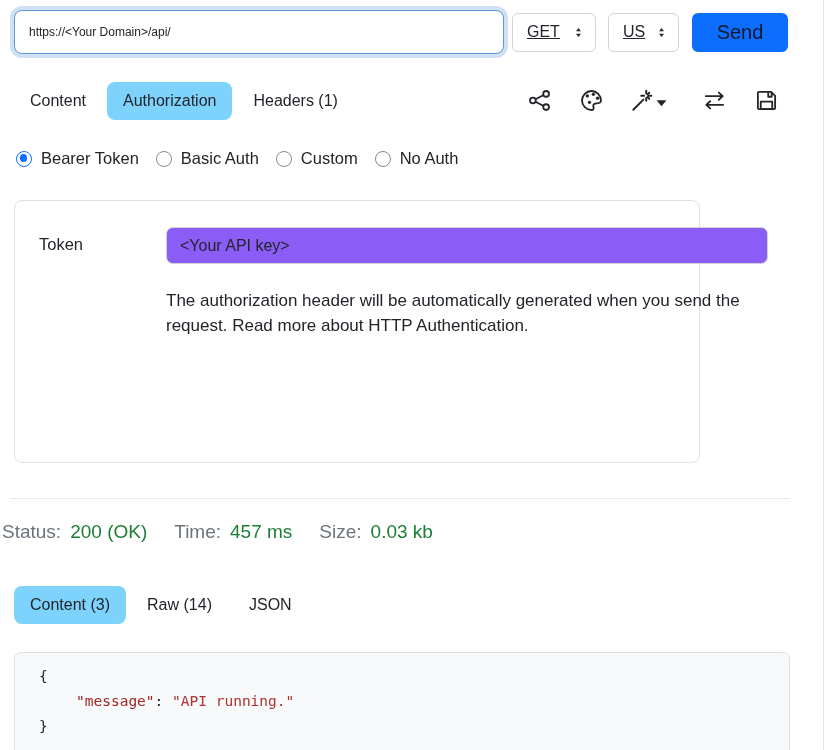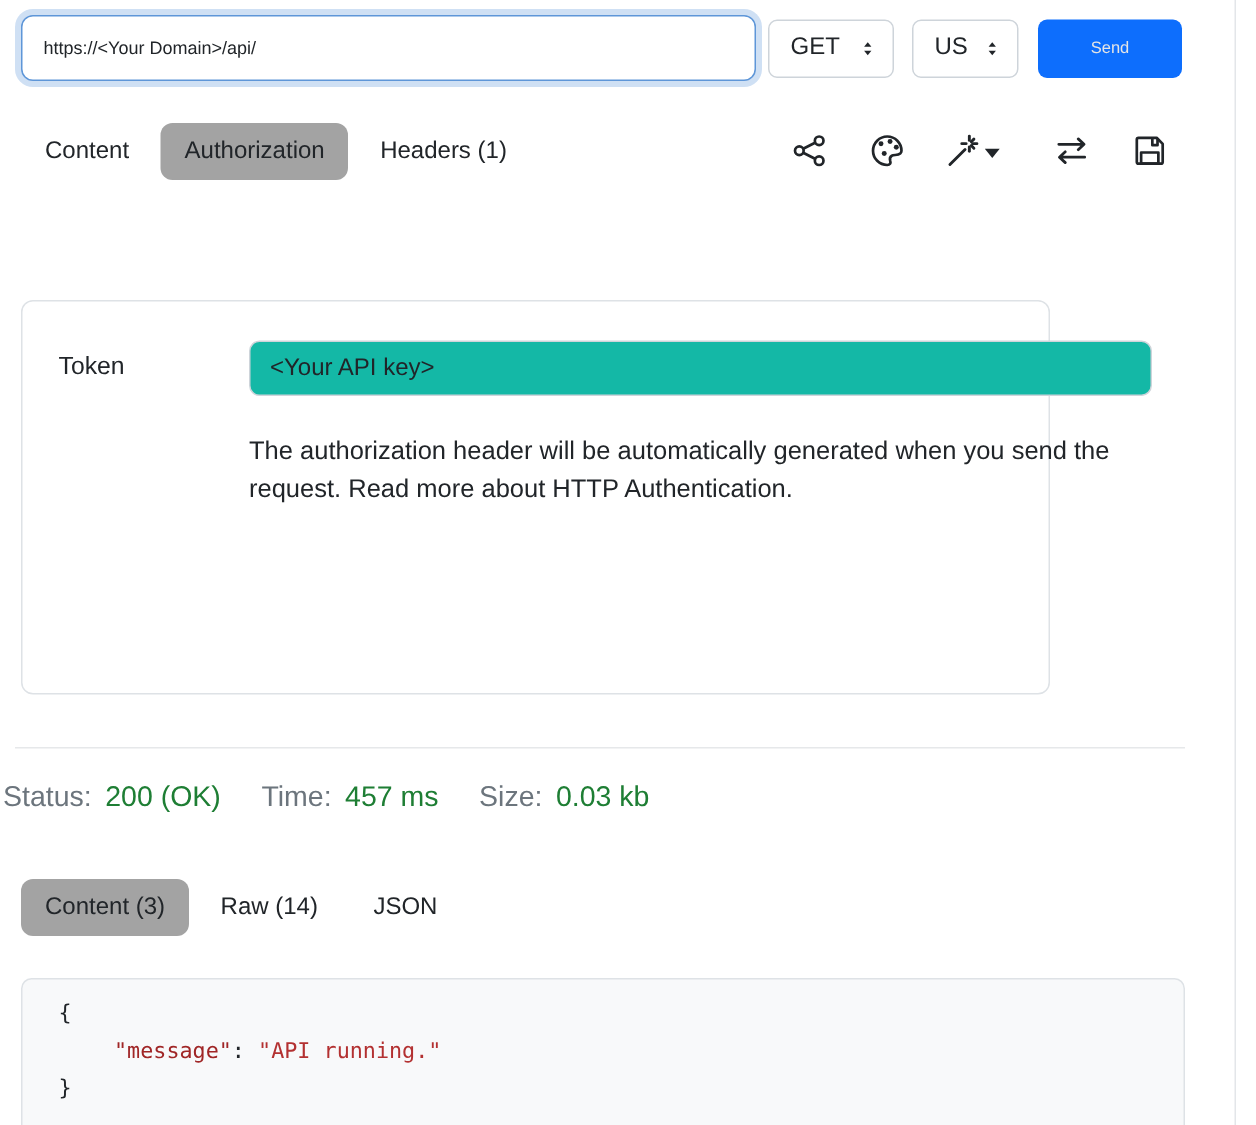--- a/index.html
+++ b/index.html
@@ -11,33 +11,33 @@
   .v-divider { position:absolute; left:823px; top:0; width:1px; height:750px; background:#e3e6e9; }
 
   
   .url-row { position:absolute; top:10px; left:14px; width:776px; height:44px; display:flex; align-items:center; }
   .url-input {
     width:490px; height:44px; font-family:"Liberation Sans",sans-serif; font-size:12px; color:#212529;
     padding:0 14px; border:1px solid #5e96d8; border-radius:8px; outline:none;
     box-shadow:0 0 0 4px #cfe0f4;
   }
   .ctl { height:39px; background:#fff; border:1px solid #ced4da; border-radius:6px;
-    display:flex; align-items:center; justify-content:space-between; font-size:16px; color:#212529; }
+    display:flex; align-items:center; justify-content:space-between; font-size:16px; color:#212529;text-decoration:underline; }
   .method-select { position:absolute; left:498px; width:84px; padding:0 10px 0 14px; }
   .region-select { position:absolute; left:594px; width:71px; padding:0 10px 0 14px; }
   .sel-arrows { width:13px; height:13px; margin-left:8px; flex:0 0 auto; }
-  .send-btn { position:absolute; left:678px; width:96px; height:39px; background:#0d6efd; color:#e5e5e5;
-    border:none; border-radius:6px; font-family:"Liberation Sans",sans-serif; font-size:11px; cursor:pointer; }
+  .send-btn { position:absolute; left:678px; width:96px; height:39px; background:#0d6efd; color:#0f172a;
+    border:none; border-radius:6px; font-family:"Liberation Sans",sans-serif; font-size:20px; cursor:pointer; }
 
   
   .tabs { position:absolute; display:flex; align-items:center; gap:5px; height:42px; left:14px; }
   .req-tabs { top:80px; }
   .resp-tabs { top:584px; }
   .tab { padding:10px 16px; font-size:16px; color:#212529; border-radius:8px; cursor:pointer; white-space:nowrap; }
-  .tab.active { background:#a3a3a3; }
+  .tab.active { background:#7dd3fc; }
 
   
   .toolbar { position:absolute; top:80px; left:500px; width:290px; height:42px; }
   .tb-icon { position:absolute; top:9px; width:23px; height:23px; cursor:pointer; }
   .tb-icon svg { width:100%; height:100%; }
   .icon-share { left:28px; } .icon-palette { left:80px; } .icon-magic { left:131px; }
   .icon-caret { left:156px; top:15px; width:11px; height:11px; }
   .icon-swap { left:203px; } .icon-save { left:255px; }
 
   
@@ -46,21 +46,21 @@
   .rdo { width:16px; height:16px; border-radius:50%; border:1.6px solid #85898d; background:#fff; position:relative; flex:0 0 auto; }
   .rdo.on { border-color:#0d6efd; }
   .rdo.on::after { content:""; position:absolute; left:2.6px; top:2.6px; width:7.5px; height:7.5px; border-radius:50%; background:#0d6efd; }
 
   
   .auth-panel { position:absolute; top:200px; left:14px; width:686px; height:263px;
     border:1px solid #dee2e6; border-radius:8px; background:#fff; }
   .token-label { position:absolute; left:24px; top:34px; font-size:16.5px; }
   .token-input { position:absolute; left:151px; top:26px; width:602px; height:37px;
     border:1px solid #ced4da; border-radius:7px; font-family:"Liberation Sans",sans-serif;
-    font-size:16px; color:#212529; padding:0 13px; outline:none; background:#14b8a6; }
+    font-size:16px; color:#212529; padding:0 13px; outline:none; background:#8b5cf6; }
   .token-help { position:absolute; left:151px; top:87px; width:586px; font-size:17px; line-height:25px; color:#212529; }
 
   
   .hr { position:absolute; top:498px; left:10px; width:780px; height:1px; background:#e6e8ea; }
 
   
   .status-row { position:absolute; top:521px; left:2px; display:flex; align-items:center; font-size:19px; }
   .stat-group { display:flex; align-items:center; margin-right:27px; }
   .stat-label { color:#6c757d; margin-right:9px; }
   .stat-value { color:#1e7e34; font-weight:500; }
@@ -148,20 +148,38 @@
     </span>
     <span class="tb-icon icon-save">
       <svg viewBox="0 0 16 16" fill="none" stroke="#212529" stroke-width="1.25" stroke-linejoin="round">
         <path d="M2 2.8 Q2 2 2.8 2 H11.2 L14 4.8 V13.2 Q14 14 13.2 14 H2.8 Q2 14 2 13.2 Z"></path>
         <path d="M9.2 2.2 V5.4 H11.6 V2.4"></path>
         <rect x="4" y="8.8" width="8" height="5.2"></rect>
       </svg>
     </span>
   </div>
 
+  <div class="radio-row">
+    <div class="radio-opt">
+      <span class="rdo on"></span>
+      <span>Bearer Token</span>
+    </div>
+    <div class="radio-opt">
+      <span class="rdo"></span>
+      <span>Basic Auth</span>
+    </div>
+    <div class="radio-opt">
+      <span class="rdo"></span>
+      <span>Custom</span>
+    </div>
+    <div class="radio-opt">
+      <span class="rdo"></span>
+      <span>No Auth</span>
+    </div>
+  </div>
 
   <div class="auth-panel">
     <div class="token-label">Token</div>
     <input class="token-input" type="text" value="&lt;Your API key&gt;" style="">
     <div class="token-help">The authorization header will be automatically generated when you send the request. Read more about HTTP Authentication.</div>
   </div>
 
   <div class="hr"></div>
 
   <div class="status-row">

